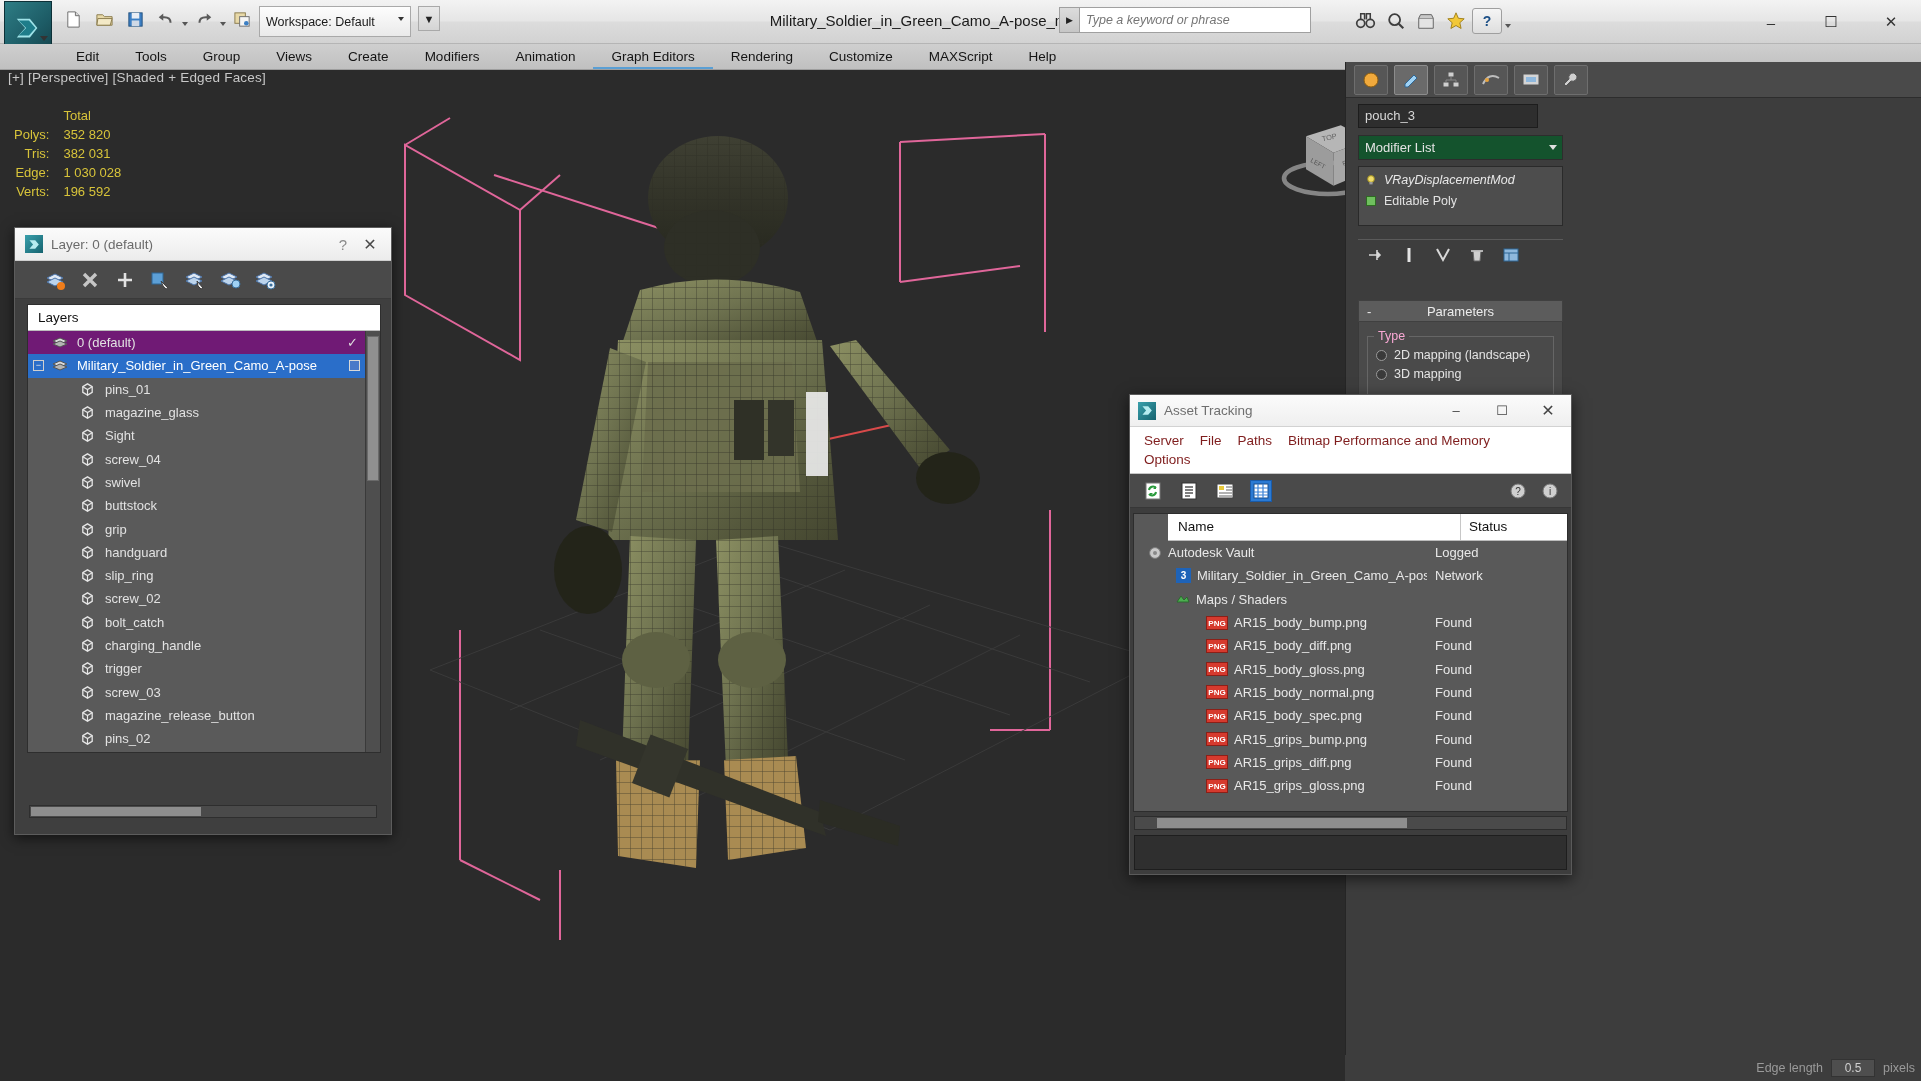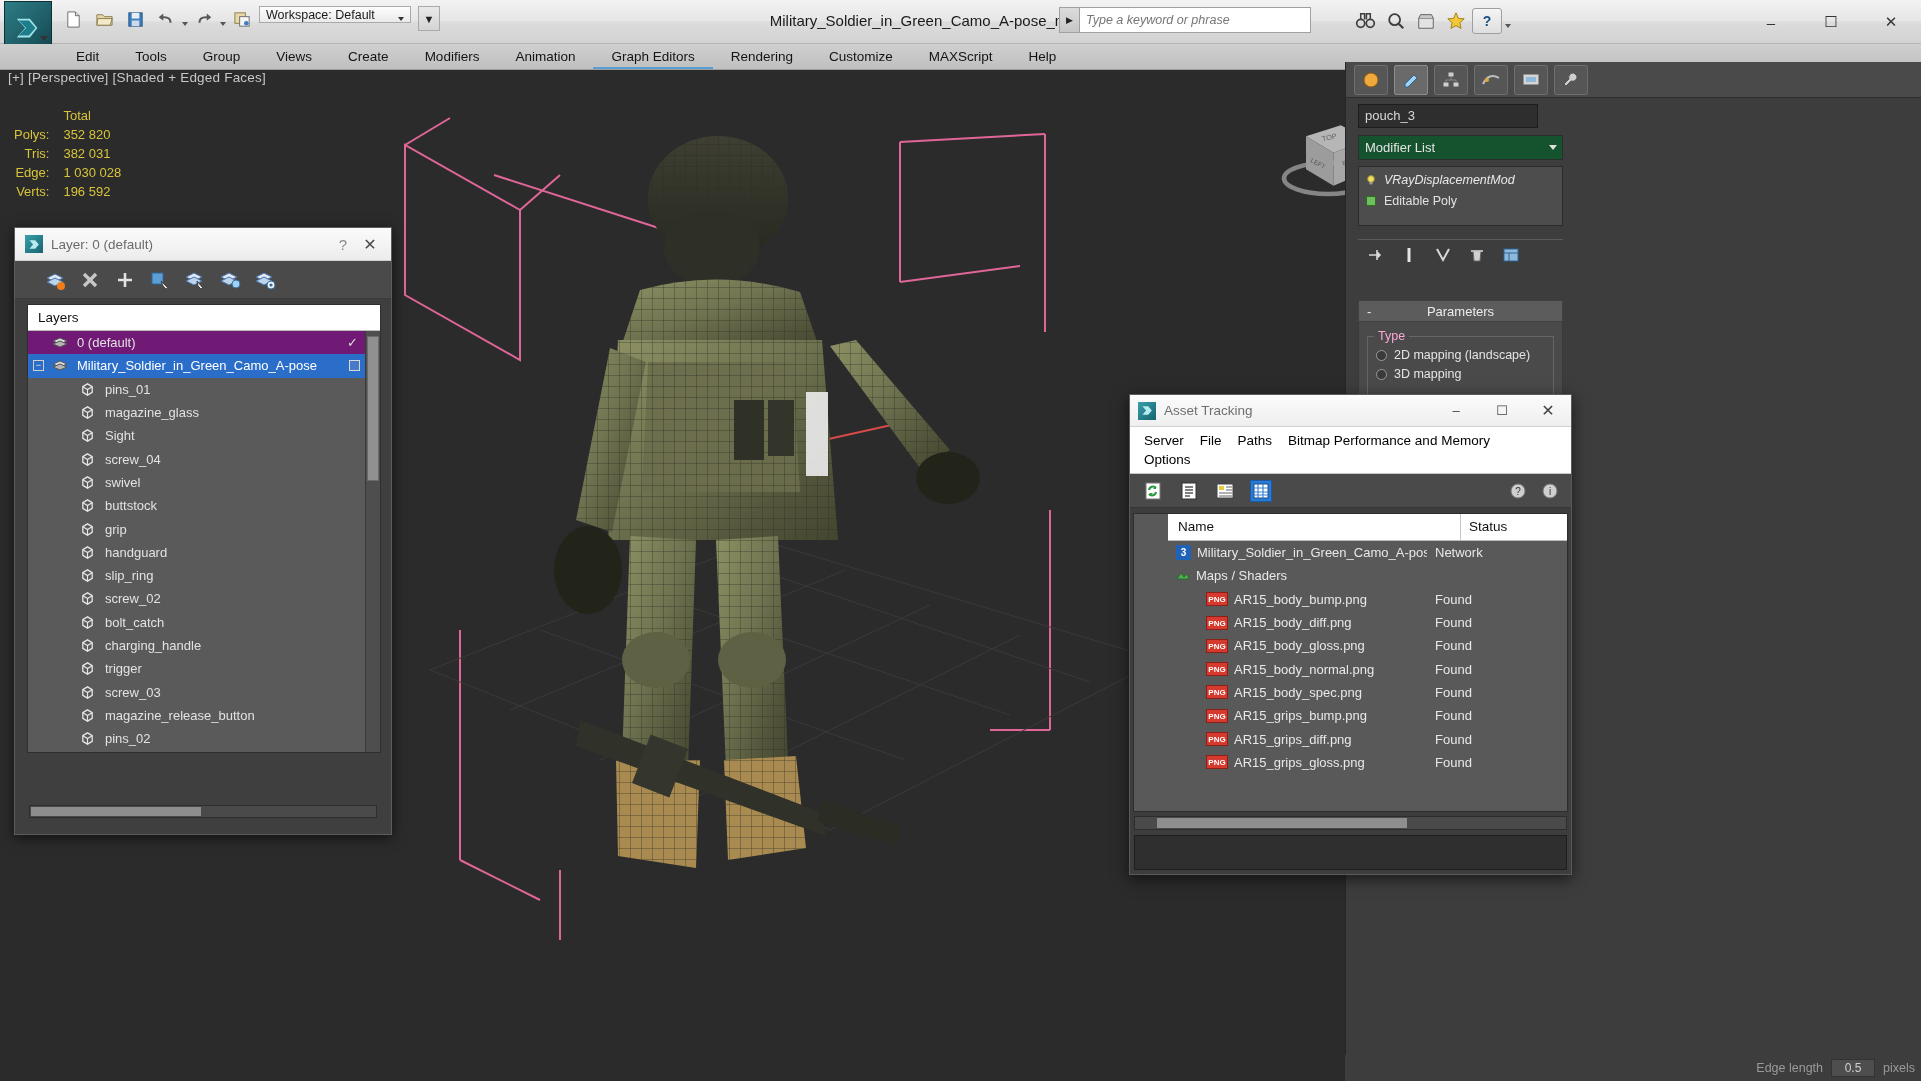--- a/index.html
+++ b/index.html
@@ -32,21 +32,21 @@
   .tb-icons { position: absolute; left: 58px; top: 4px; display: flex; align-items: center; gap: 1px; }
   .tb-ico {
     width: 30px; height: 30px; display: flex; align-items: center; justify-content: center;
     border: 1px solid transparent; border-radius: 2px;
   }
   .tb-sep-caret {
     width: 0; height: 0; border-left: 3.5px solid transparent;
     border-right: 3.5px solid transparent; border-top: 4px solid #555; margin-top: 10px;
   }
   .workspace-box {
-    position: absolute; left: 259px; top: 6px; width: 152px; height: 17px;
+    position: absolute; left: 259px; top: 6px; width: 152px; height: 31px;
     background: linear-gradient(to bottom, #fdfdfd, #eaeaea);
     border: 1px solid #a9a9a9; display: flex; align-items: center; padding: 0 6px;
     font-size: 12.5px; color: #1a1a1a;
   }
   .workspace-caret {
     position: absolute; right: 6px; top: 10px; width: 0; height: 0;
     border-left: 3.5px solid transparent; border-right: 3.5px solid transparent;
     border-top: 4px solid #333;
   }
   .workspace-dd {
@@ -260,21 +260,21 @@
     background: linear-gradient(135deg,#3aa0ac,#16636f);
     display: flex; align-items: center; justify-content: center;
   }
   .at-text { flex: 1; font-size: 13.5px; color: #6f6f6f; }
   .at-btn { width: 46px; height: 32px; display: flex; align-items: center; justify-content: center; font-size: 13px; color: #444; }
   .at-btn.close { font-size: 16px; }
   .asset-menu {
     background: #fff; padding: 4px 0 4px 6px; border-bottom: 1px solid #c7c7c7;
   }
   .asset-menu .row { display: flex; flex-wrap: wrap; }
-  .am-item { font-size: 13.5px; color: #000000; padding: 2px 8px; }
+  .am-item { font-size: 13.5px; color: #7f1d1d; padding: 2px 8px; }
   .asset-toolbar {
     height: 34px; background: #4a4a4a; display: flex; align-items: center;
     gap: 14px; padding-left: 12px; border-bottom: 1px solid #373737;
   }
   .atb { width: 22px; height: 22px; display: flex; align-items: center; justify-content: center; }
   .atb.sel { background: #2a7ad4; border: 1px solid #1a5ba8; }
   .asset-right { margin-left: auto; display: flex; gap: 10px; padding-right: 10px; }
   .asset-table {
     position: absolute; left: 3px; top: 118px; right: 3px; bottom: 62px;
     background: #595959; border: 1px solid #2d2d2d; overflow: hidden;
@@ -1007,20 +1007,32 @@
         </div>
       </div>
     </div>
 
     <div class="asset-table">
       <div class="at-head">
         <div class="c1">Name</div>
         <div class="c2">Status</div>
       </div>
       <div id="asset-rows">
+          <div class="at-row lvl1">
+            <span class="n">
+              <span style="margin-right:6px;display:inline-flex">
+                <svg width="14" height="14" viewBox="0 0 14 14">
+                  <circle cx="7" cy="7" r="5.4" fill="#c9c9c9" stroke="#7a7a7a"></circle>
+                  <circle cx="7" cy="7" r="2" fill="#888"></circle>
+                </svg>
+              </span>
+              <span>Autodesk Vault</span>
+            </span>
+            <span class="s">Logged</span>
+          </div>
           <div class="at-row lvl2">
             <span class="n">
               <span class="blue-badge">3</span>
               <span>Military_Soldier_in_Green_Camo_A-pose_...</span>
             </span>
             <span class="s">Network</span>
           </div>
           <div class="at-row lvl2">
             <span class="n">
               <span style="margin-right:6px;display:inline-flex">

